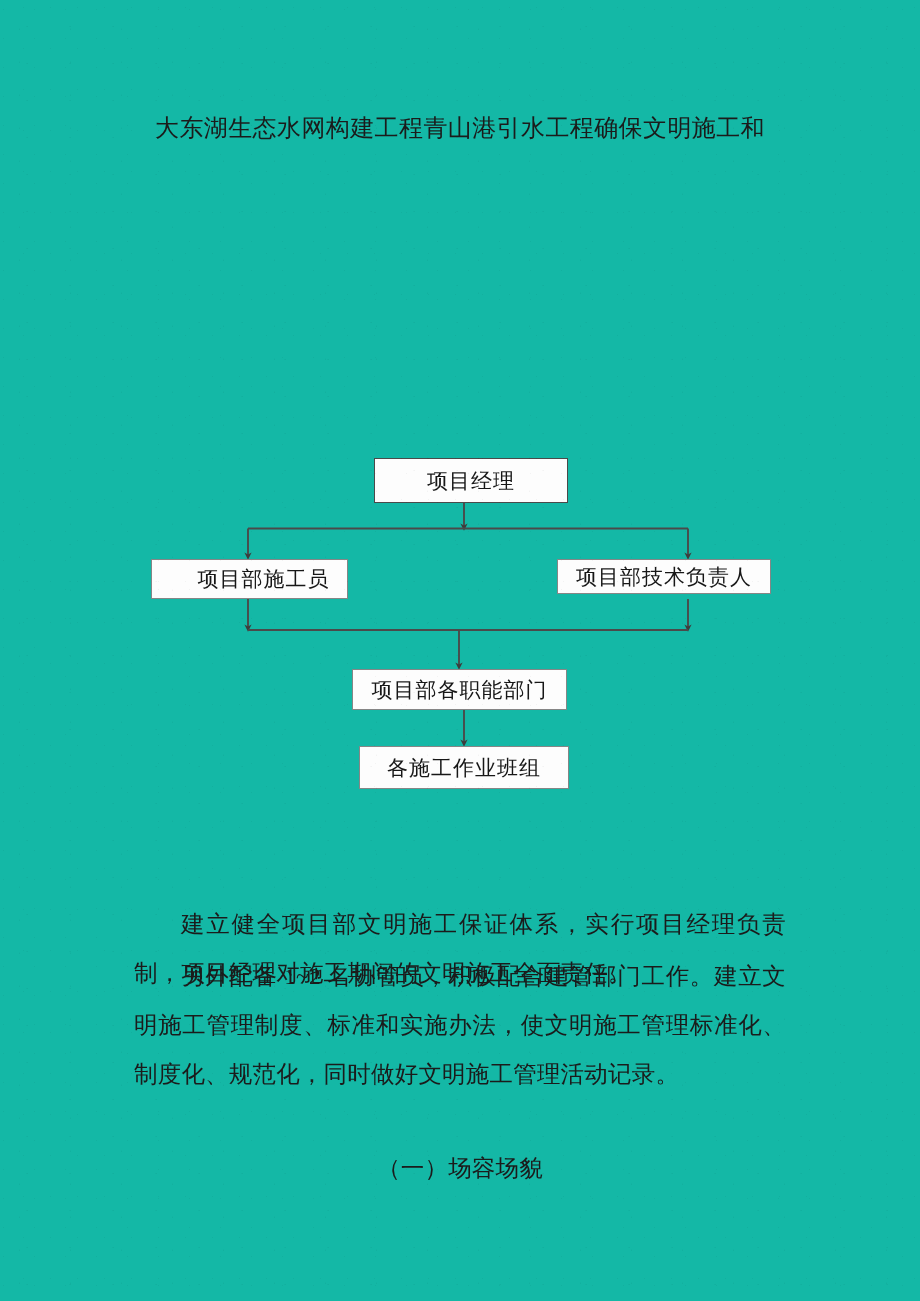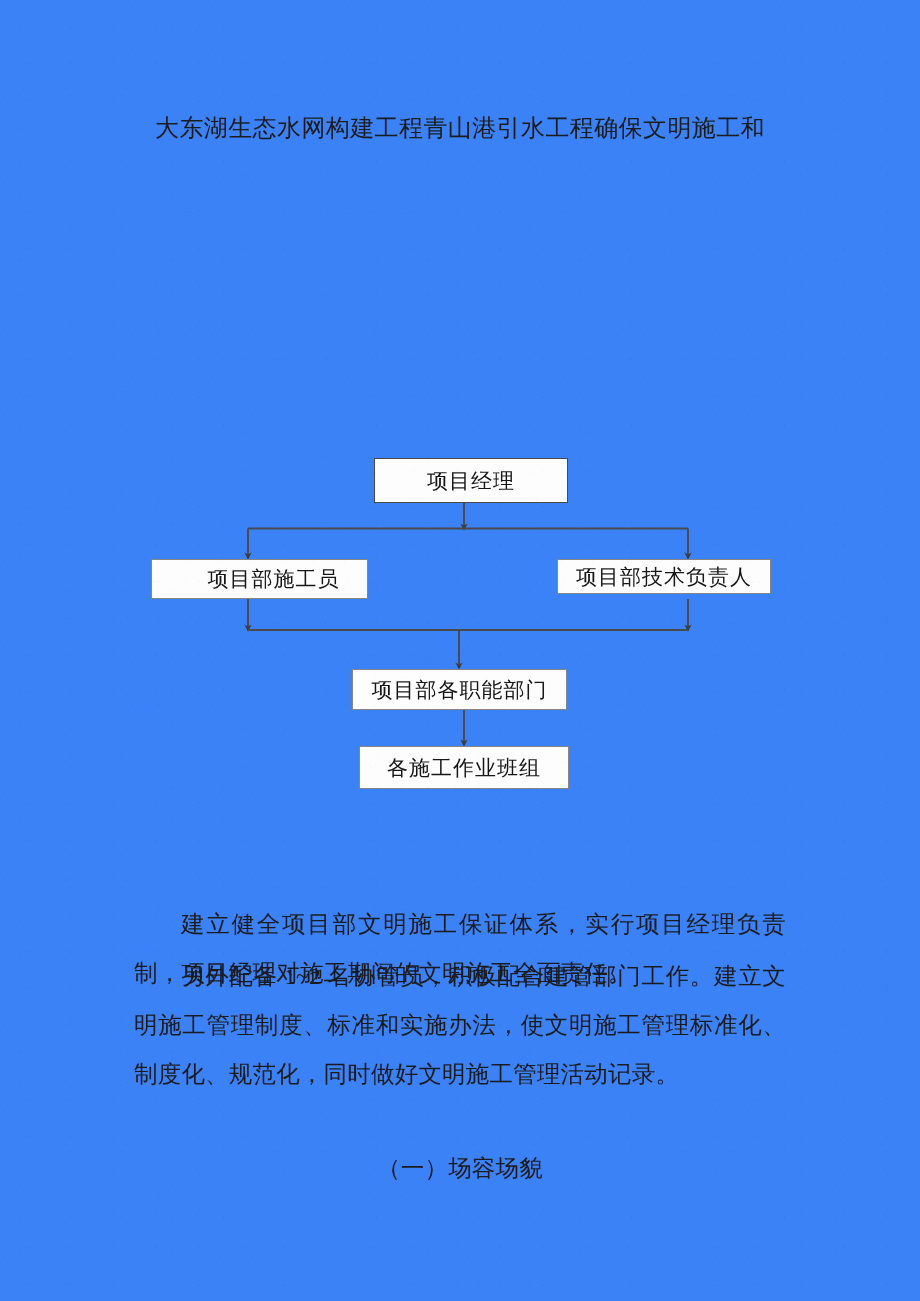--- a/index.html
+++ b/index.html
@@ -12,21 +12,21 @@
     height: 1301px;
     position: relative;
     font-family: "Liberation Serif", "DejaVu Serif", serif;
     color: #1a1a1a;
     overflow: hidden;
   }
 
   .page {
     position: absolute;
     inset: 0;
-    background: #3b82f6;
+    background: #14b8a6;
   }
 
   
   .doc-title {
     position: absolute;
     left: 134px;
     top: 104px;
     width: 652px;
     text-align: center;
     font-size: 24px;
@@ -76,21 +76,21 @@
     background: #fdfdfd;
     display: flex;
     align-items: center;
     justify-content: center;
     font-size: 21px;
     letter-spacing: 1px;
     color: #171717;
     font-family: "Liberation Serif", "DejaVu Serif", serif;
   }
   #box-manager  { left: 374px; top: 458px; width: 194px; height: 45px; border-color: #4a4a4a; text-align: right; }
-  #box-worker   { left: 151px; top: 559px; width: 217px; height: 40px; padding-left: 28px; }
+  #box-worker   { left: 151px; top: 559px; width: 197px; height: 40px; padding-left: 28px; }
   #box-tech     { left: 557px; top: 559px; width: 214px; height: 35px; }
   #box-depts    { left: 352px; top: 669px; width: 215px; height: 41px; text-align: right; }
   #box-teams    { left: 359px; top: 746px; width: 210px; height: 43px; }
 
   
   .scan-noise {
     position: absolute;
     inset: 0;
     pointer-events: none;
     opacity: 0.035;

